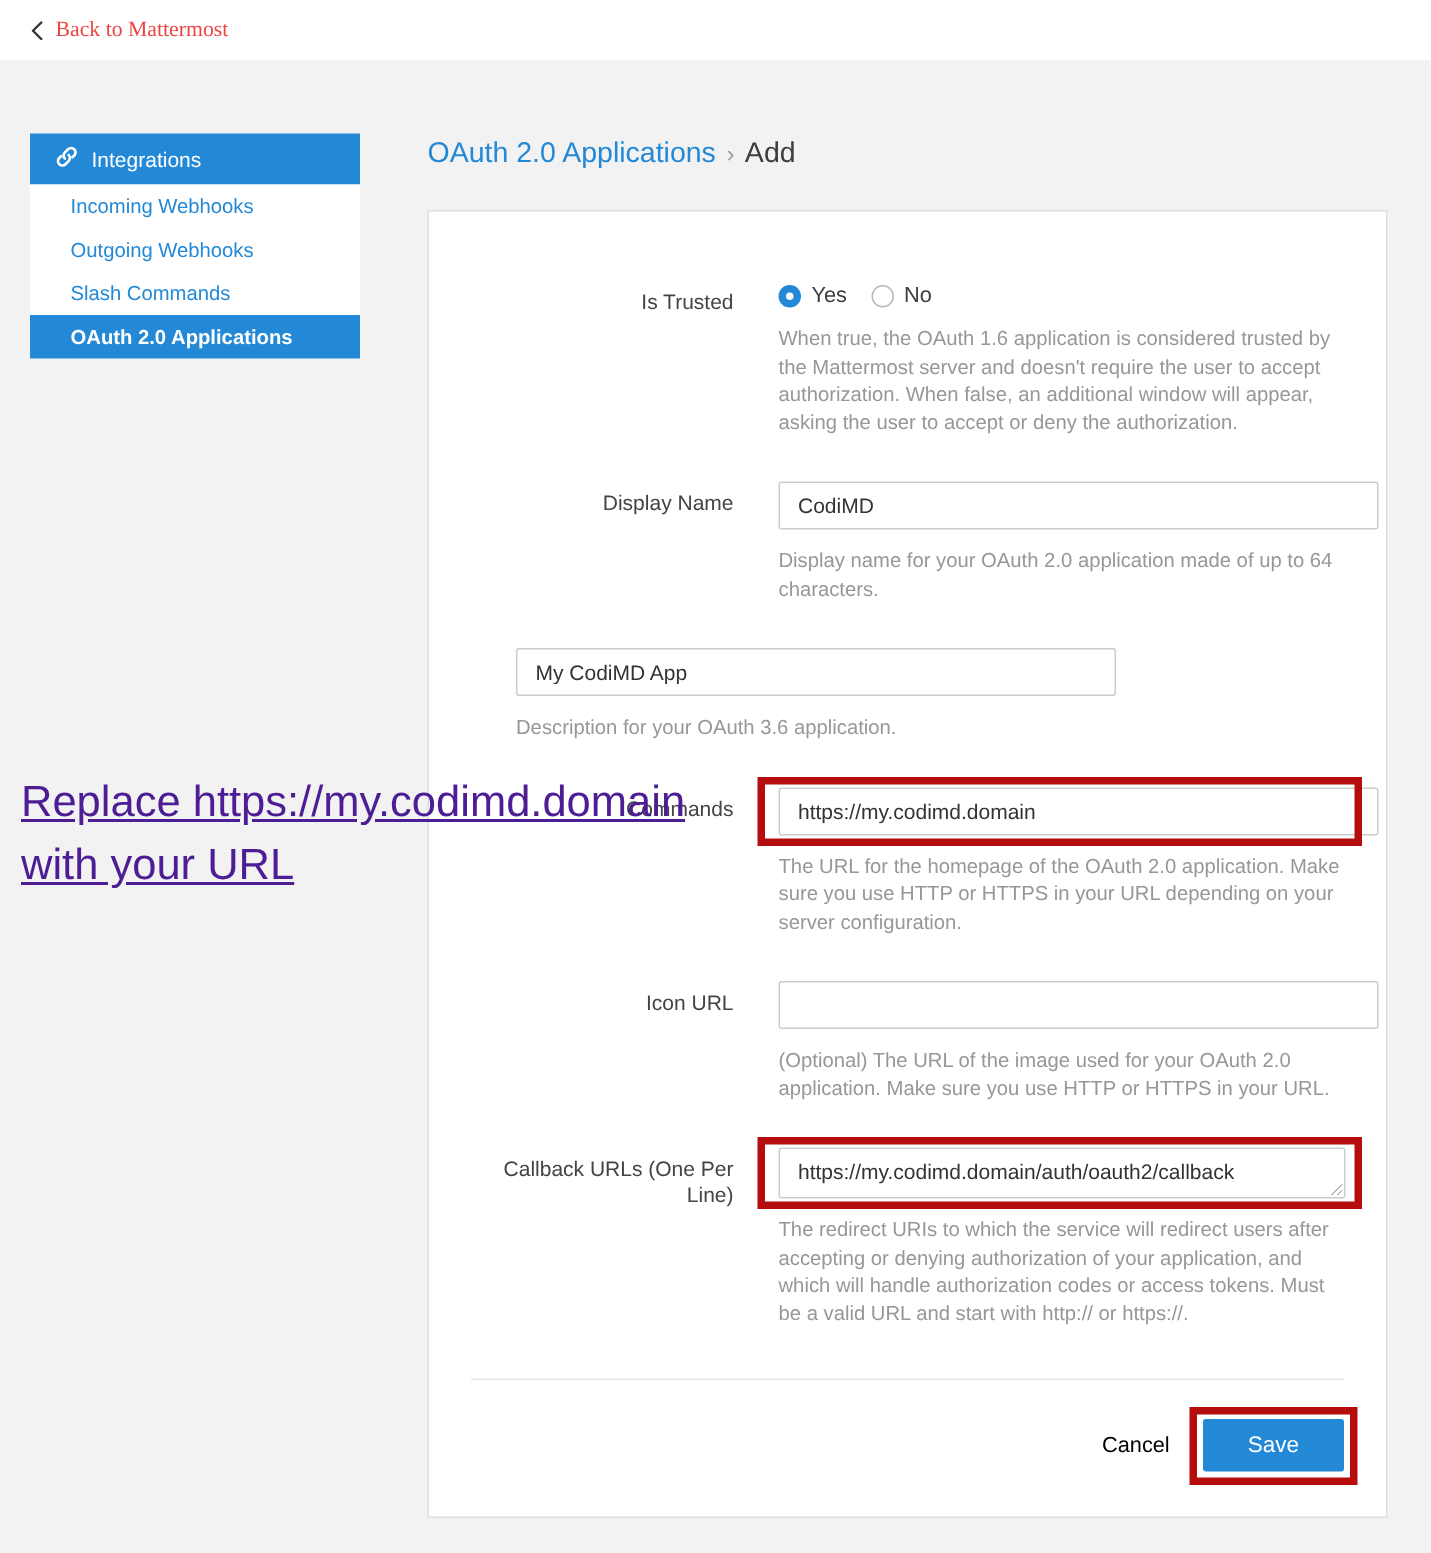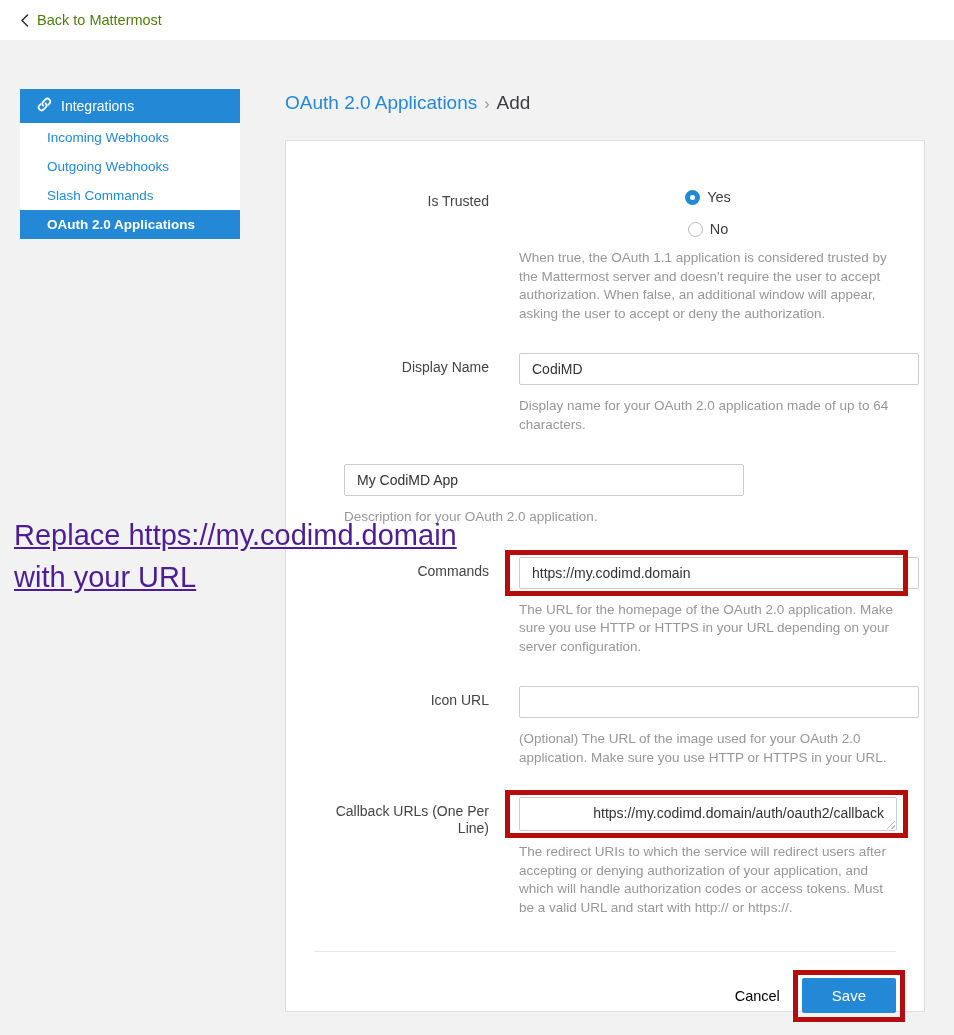--- a/index.html
+++ b/index.html
@@ -4,21 +4,21 @@
 <style>
   * { margin:0; padding:0; box-sizing:border-box; }
   html,body { width:954px; height:1035px; }
   body {
     font-family:"Liberation Sans","DejaVu Sans",sans-serif;
     background:#fff; color:#333; overflow:hidden; position:relative;
   }
 
   
   .topbar { height:40px; background:#fff; display:flex; align-items:center; padding-left:20px; }
-  .back-link { display:flex; align-items:center; gap:8px; color:#4d7c0f; font-size:14.5px; cursor:pointer; text-decoration:none; }
+  .back-link { display:flex; align-items:center; gap:8px; color:#ef4444; font-size:14.5px; cursor:pointer; text-decoration:none;font-family:Liberation Serif, serif; }
   .back-link svg { display:block; }
 
   
   .workspace { position:absolute; top:40px; left:0; right:0; bottom:0; background:#f2f2f2; }
 
   
   .sidebar { position:absolute; left:20px; top:49px; width:220px; }
   .sidebar-header {
     height:34px; background:#2389d7; color:#fff; font-size:14px;
     display:flex; align-items:center; gap:9px; padding-left:17px;text-align:right;
@@ -63,21 +63,21 @@
   
   .text-input {
     width:400px; height:32px; border:1px solid #ccc; border-radius:2px;
     padding:0 12px; font-size:14px; color:#333;
     font-family:"Liberation Sans","DejaVu Sans",sans-serif; background:#fff; outline:none;
   }
   .text-area {
     width:378px; height:34px; border:1px solid #ccc; border-radius:2px;
     padding:7px 12px 0 12px; font-size:14px; color:#333; resize:none;
     font-family:"Liberation Sans","DejaVu Sans",sans-serif; background:#fff; outline:none;
-    overflow:hidden; white-space:nowrap; display:block;text-align:right;
+    overflow:hidden; white-space:nowrap; display:block;
   }
   .input-wrap { position:relative; width:378px; }
   .resize-grip {
     position:absolute; right:2px; bottom:2px; width:10px; height:10px;
     background:repeating-linear-gradient(-45deg, transparent 0 2px, #b9b9b9 2px 3px);
     clip-path:polygon(100% 0, 100% 100%, 0 100%); pointer-events:none;
   }
 
   
   .red-frame {
@@ -150,46 +150,46 @@
 
   <div class="breadcrumb">
     <span class="crumb-link">OAuth 2.0 Applications</span><span class="crumb-sep">›</span><span class="crumb-current">Add</span>
   </div>
 
   <div class="panel">
 
     <div class="form-row">
       <div class="row-label" style="padding-top:4px;">Is Trusted</div>
       <div class="row-control">
-        <div class="radio-group" style="padding-top:0;flex-direction:column;">
+        <div class="radio-group" style="padding-top:0;">
           <label class="radio-option">
             <span class="radio-circle checked"></span>
             <span>Yes</span>
           </label>
           <label class="radio-option">
             <span class="radio-circle unchecked"></span>
             <span>No</span>
           </label>
         </div>
-        <div class="help-text">When true, the OAuth 1.1 application is considered trusted by the Mattermost server and doesn't require the user to accept authorization. When false, an additional window will appear, asking the user to accept or deny the authorization.</div>
+        <div class="help-text">When true, the OAuth 1.6 application is considered trusted by the Mattermost server and doesn't require the user to accept authorization. When false, an additional window will appear, asking the user to accept or deny the authorization.</div>
       </div>
     </div>
 
     <div class="form-row">
       <div class="row-label">Display Name</div>
       <div class="row-control">
         <input class="text-input" type="text" value="CodiMD" style="">
         <div class="help-text">Display name for your OAuth 2.0 application made of up to 64 characters.</div>
       </div>
     </div>
 
     <div class="form-row">
       <div class="row-control">
         <input class="text-input" type="text" value="My CodiMD App" style="">
-        <div class="help-text">Description for your OAuth 2.0 application.</div>
+        <div class="help-text">Description for your OAuth 3.6 application.</div>
       </div>
     </div>
 
     <div class="form-row">
       <div class="row-label">Commands</div>
       <div class="row-control">
         <div class="input-wrap">
           <input class="text-input" type="text" value="https://my.codimd.domain" style="">
           <div class="red-frame around-input"></div>
         </div>

